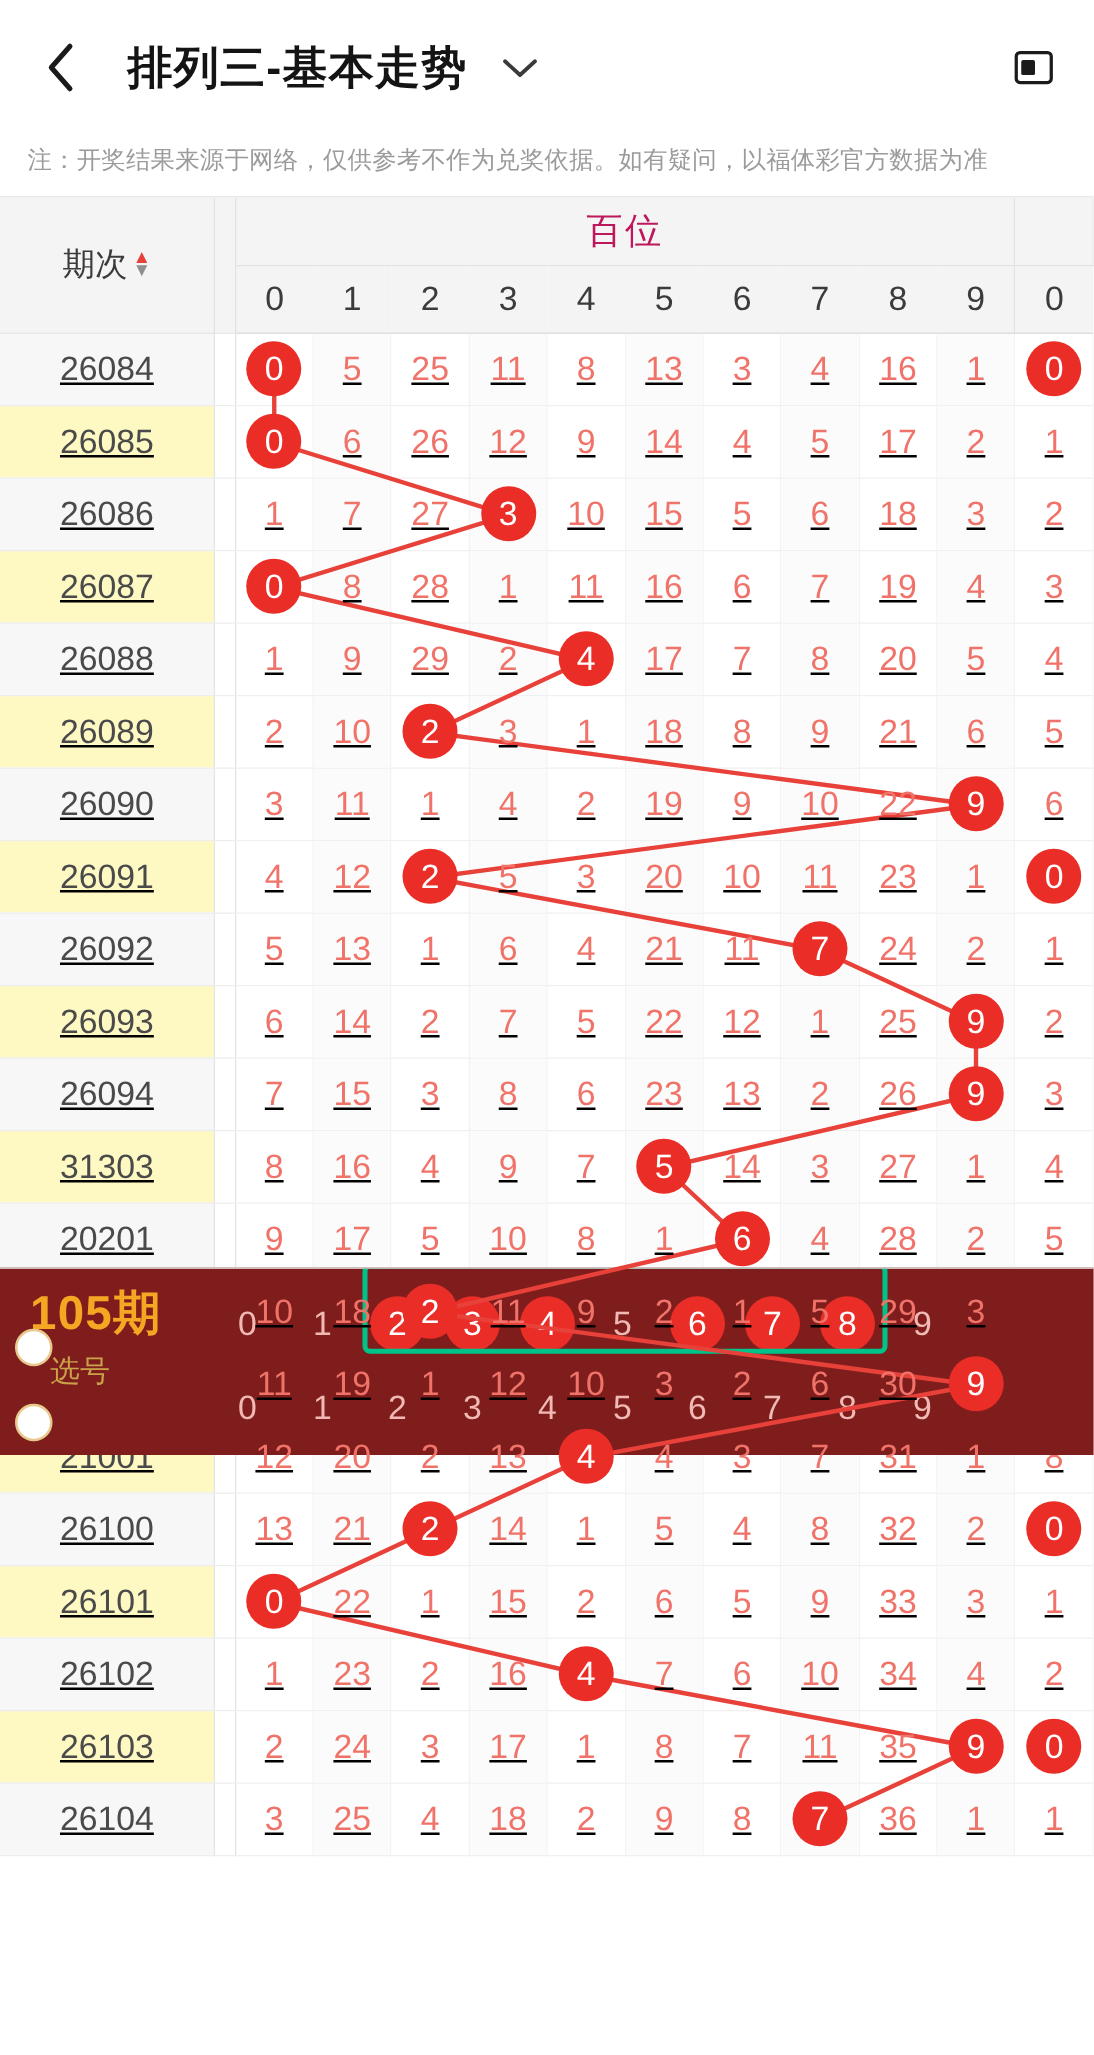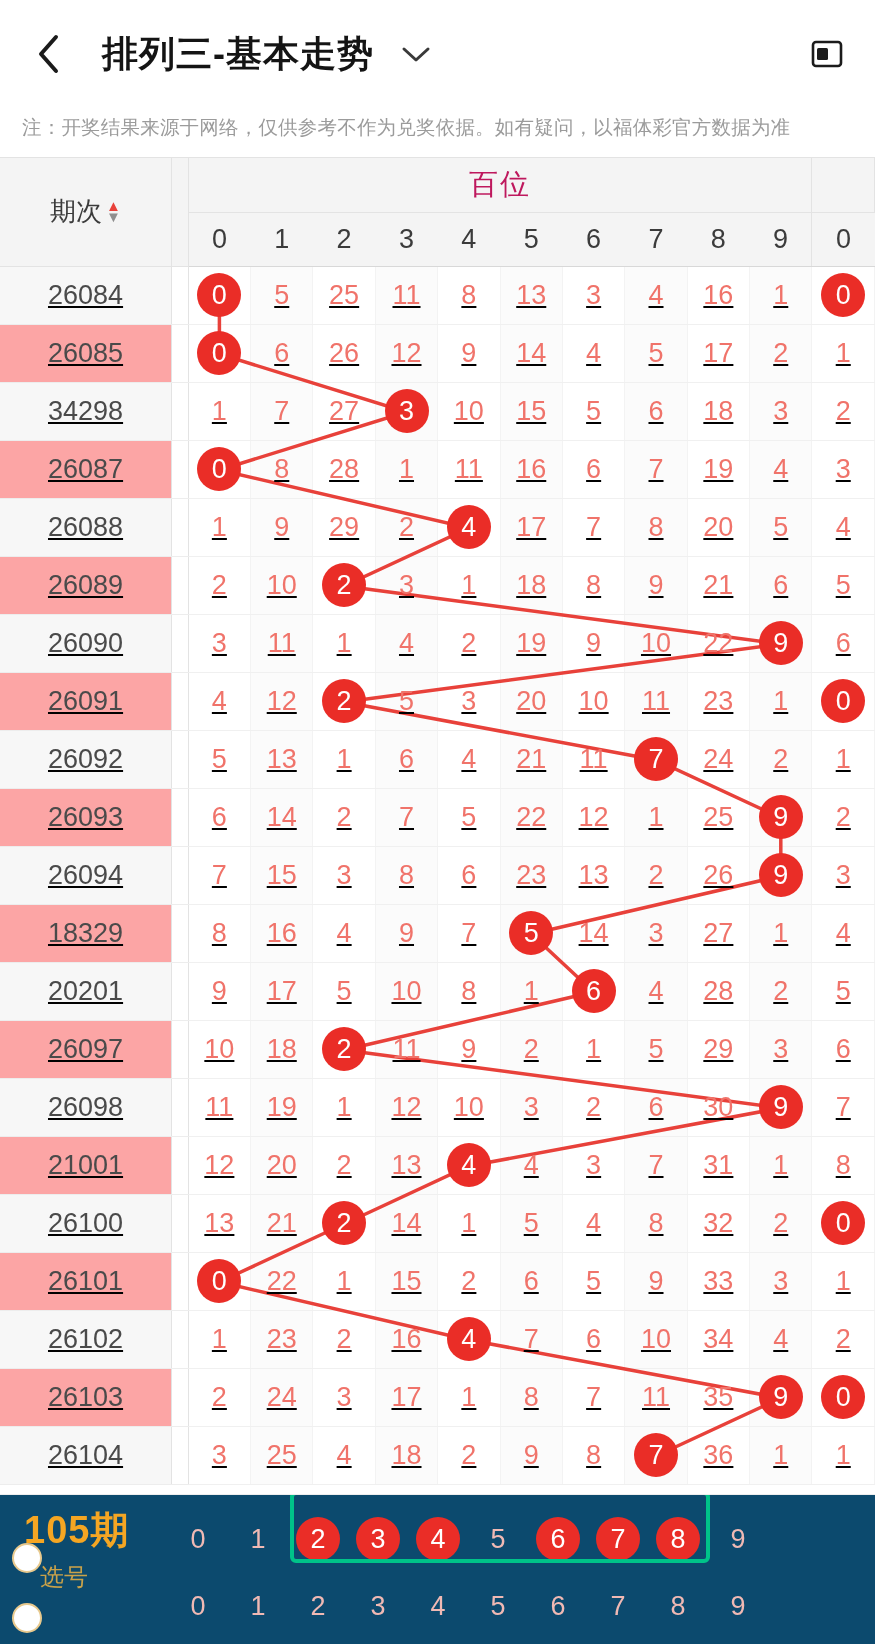--- a/index.html
+++ b/index.html
@@ -3,21 +3,21 @@
 <meta charset="utf-8">
 <style>
   * { box-sizing: border-box; margin: 0; padding: 0; }
   html, body {
     width: 875px;
     height: 1644px;
     background: #ffffff;
     font-family: "Liberation Sans", sans-serif;
     overflow: hidden;
   }
-  .page { position: relative; width: 875px; height: 1644px; background: #fff; }
+  .page { position: relative; width: 875px; height: 1164px; background: #fff; }
 
   
   .header {
     height: 108px;
     display: flex;
     align-items: center;
     padding: 0 26px;
     background: #ffffff;
   }
   .back-icon {
@@ -116,21 +116,21 @@
   .th-col.sepr { border-right: 1px solid #e3e3e3; }
 
   
   tr.data-row { height: 58px; text-decoration: underline; }
   tr.data-row.alt td.period { background: #f7f7f7; }
   td.period {
     font-size: 27px;
     color: #4a4a4a;
     border-right: 1px solid #e3e3e3;
     border-bottom: 1px solid #ededed;
-    background: #fca5a5;
+    background: #fef9c3;
   }
   td.gapcell {
     border-right: 1px solid #e3e3e3;
     border-bottom: 1px solid #ededed;
     background: #ffffff;
   }
   td.num {
     font-size: 27px;
     color: #f0736a;
     border-bottom: 1px solid #f0f0f0;
@@ -159,21 +159,21 @@
     pointer-events: none;
     z-index: 2;
   }
 
   
   .bottom {
     position: absolute;
     left: 0; bottom: 0;
     width: 875px;
     height: 150px;
-    background: #0c4a6e;
+    background: #7f1d1d;
     border-top: 1px solid #eee;
     overflow: hidden;
     padding-left: 20px;
   }
   .bottom-label {
     position: absolute;
     left: 24px; top: 10px;
     font-size: 38px;
     color: #f5a623;
     font-weight: bold;
@@ -335,21 +335,21 @@
             <td class="num zebra"><span class="v">12</span></td>
             <td class="num"><span class="v">9</span></td>
             <td class="num zebra"><span class="v">14</span></td>
             <td class="num"><span class="v">4</span></td>
             <td class="num zebra"><span class="v">5</span></td>
             <td class="num"><span class="v">17</span></td>
             <td class="num zebra"><span class="v">2</span></td>
             <td class="num">1</td>
           </tr>
           <tr class="data-row alt">
-            <td class="period">34298</td>
+            <td class="period">26086</td>
             <td class="gapcell"></td>
             <td class="num"><span class="v">1</span></td>
             <td class="num zebra"><span class="v">7</span></td>
             <td class="num"><span class="v">27</span></td>
             <td class="num hit zebra"><span class="ball">3</span></td>
             <td class="num"><span class="v">10</span></td>
             <td class="num zebra"><span class="v">15</span></td>
             <td class="num"><span class="v">5</span></td>
             <td class="num zebra"><span class="v">6</span></td>
             <td class="num"><span class="v">18</span></td>
@@ -470,21 +470,21 @@
             <td class="num zebra"><span class="v">8</span></td>
             <td class="num"><span class="v">6</span></td>
             <td class="num zebra"><span class="v">23</span></td>
             <td class="num"><span class="v">13</span></td>
             <td class="num zebra"><span class="v">2</span></td>
             <td class="num"><span class="v">26</span></td>
             <td class="num hit zebra"><span class="ball">9</span></td>
             <td class="num">3</td>
           </tr>
           <tr class="data-row">
-            <td class="period">18329</td>
+            <td class="period">31303</td>
             <td class="gapcell"></td>
             <td class="num"><span class="v">8</span></td>
             <td class="num zebra"><span class="v">16</span></td>
             <td class="num"><span class="v">4</span></td>
             <td class="num zebra"><span class="v">9</span></td>
             <td class="num"><span class="v">7</span></td>
             <td class="num hit zebra"><span class="ball">5</span></td>
             <td class="num"><span class="v">14</span></td>
             <td class="num zebra"><span class="v">3</span></td>
             <td class="num"><span class="v">27</span></td>

